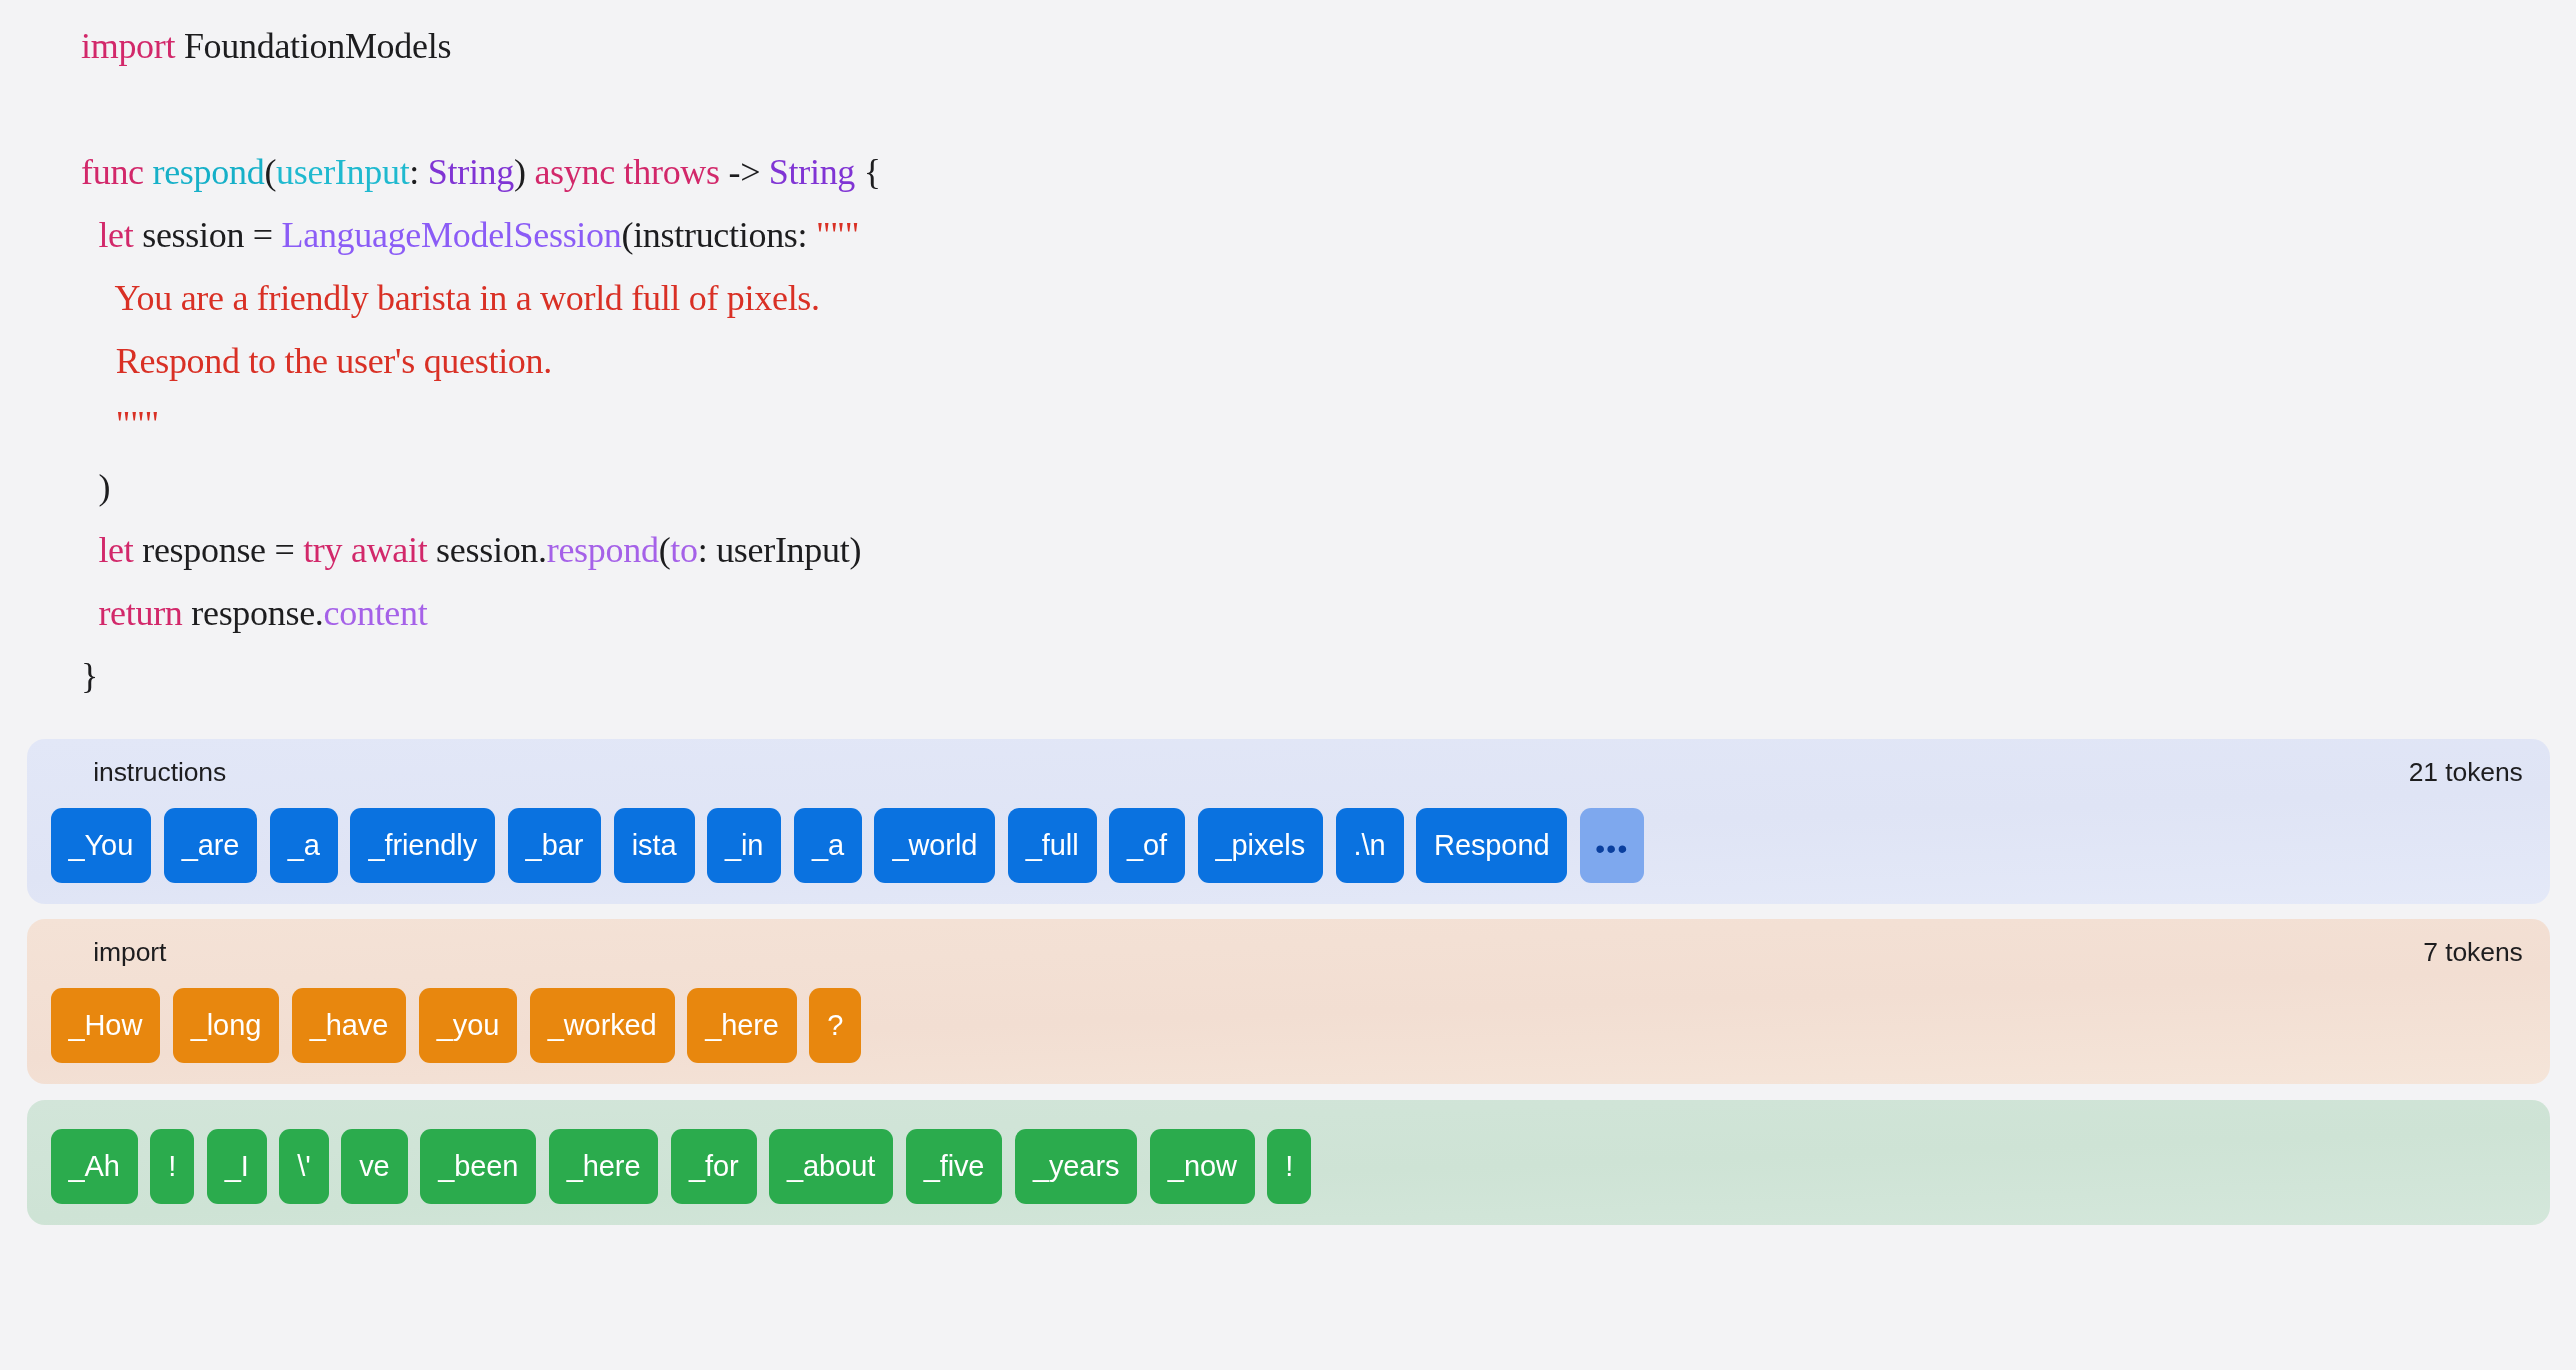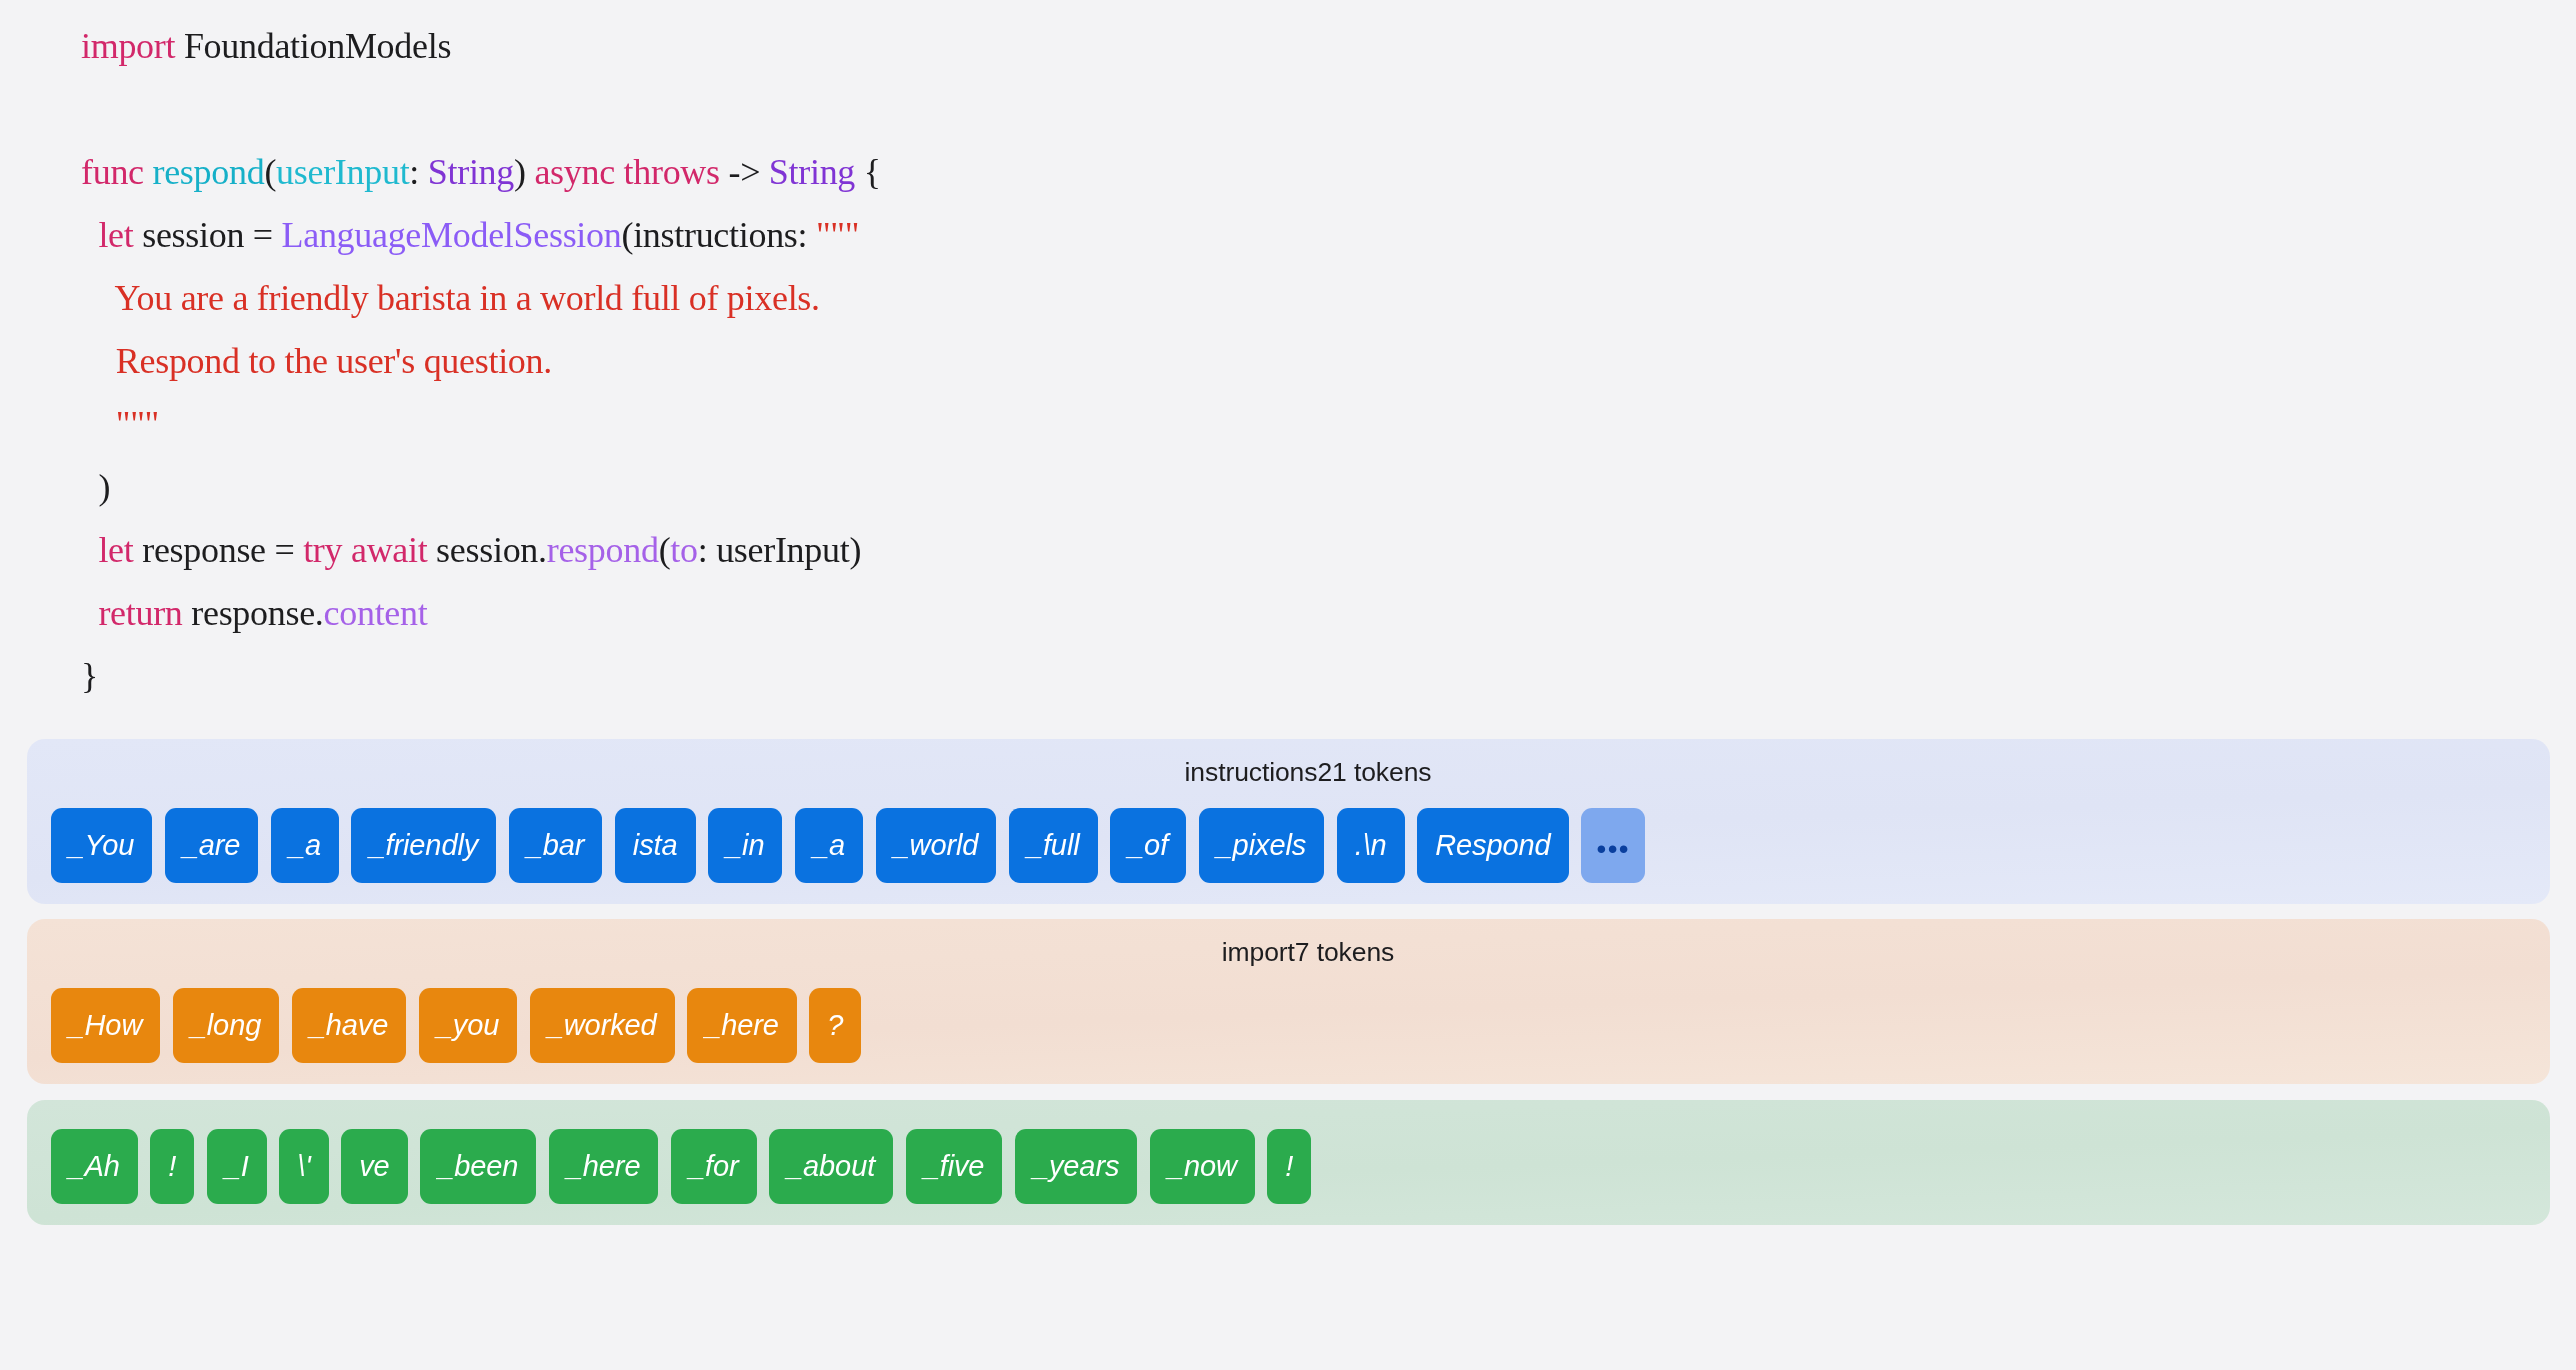--- a/index.html
+++ b/index.html
@@ -60,21 +60,21 @@
   .panel-prompt {
     background: linear-gradient(178deg, #f4e2d6 0%, #f2ded2 55%, #f5e5d9 100%);
   }
   .panel-response {
     background: linear-gradient(178deg, #d2e5d9 0%, #cee3d5 55%, #d4e7db 100%);
   }
 
   .panel-header {
     display: flex;
     align-items: baseline;
-    justify-content: center;
+    justify-content: space-between;
     height: 40px;
     padding: 0 2.8px;
     margin-left: 40px;
   }
 
   .panel-label {
     font-size: 26.5px;
     color: #1d1d1f;
     letter-spacing: -0.1px;
   }
@@ -99,21 +99,20 @@
     display: flex;
     align-items: center;
     justify-content: center;
     border-radius: 11px;
     padding: 0 18px;
     color: #ffffff;
     font-size: 29px;
     letter-spacing: -0.1px;
     white-space: pre;
     flex: 0 0 auto;
-    font-style: italic;
   }
 
   .chip-blue   { background: #0a72e0; }
   .chip-orange { background: #e8870e; }
   .chip-green  { background: #2bab4d; }
 
   .chip-more {
     background: #7ea8ee;
     color: #0a3f9e;
     padding: 0 12.5px;

